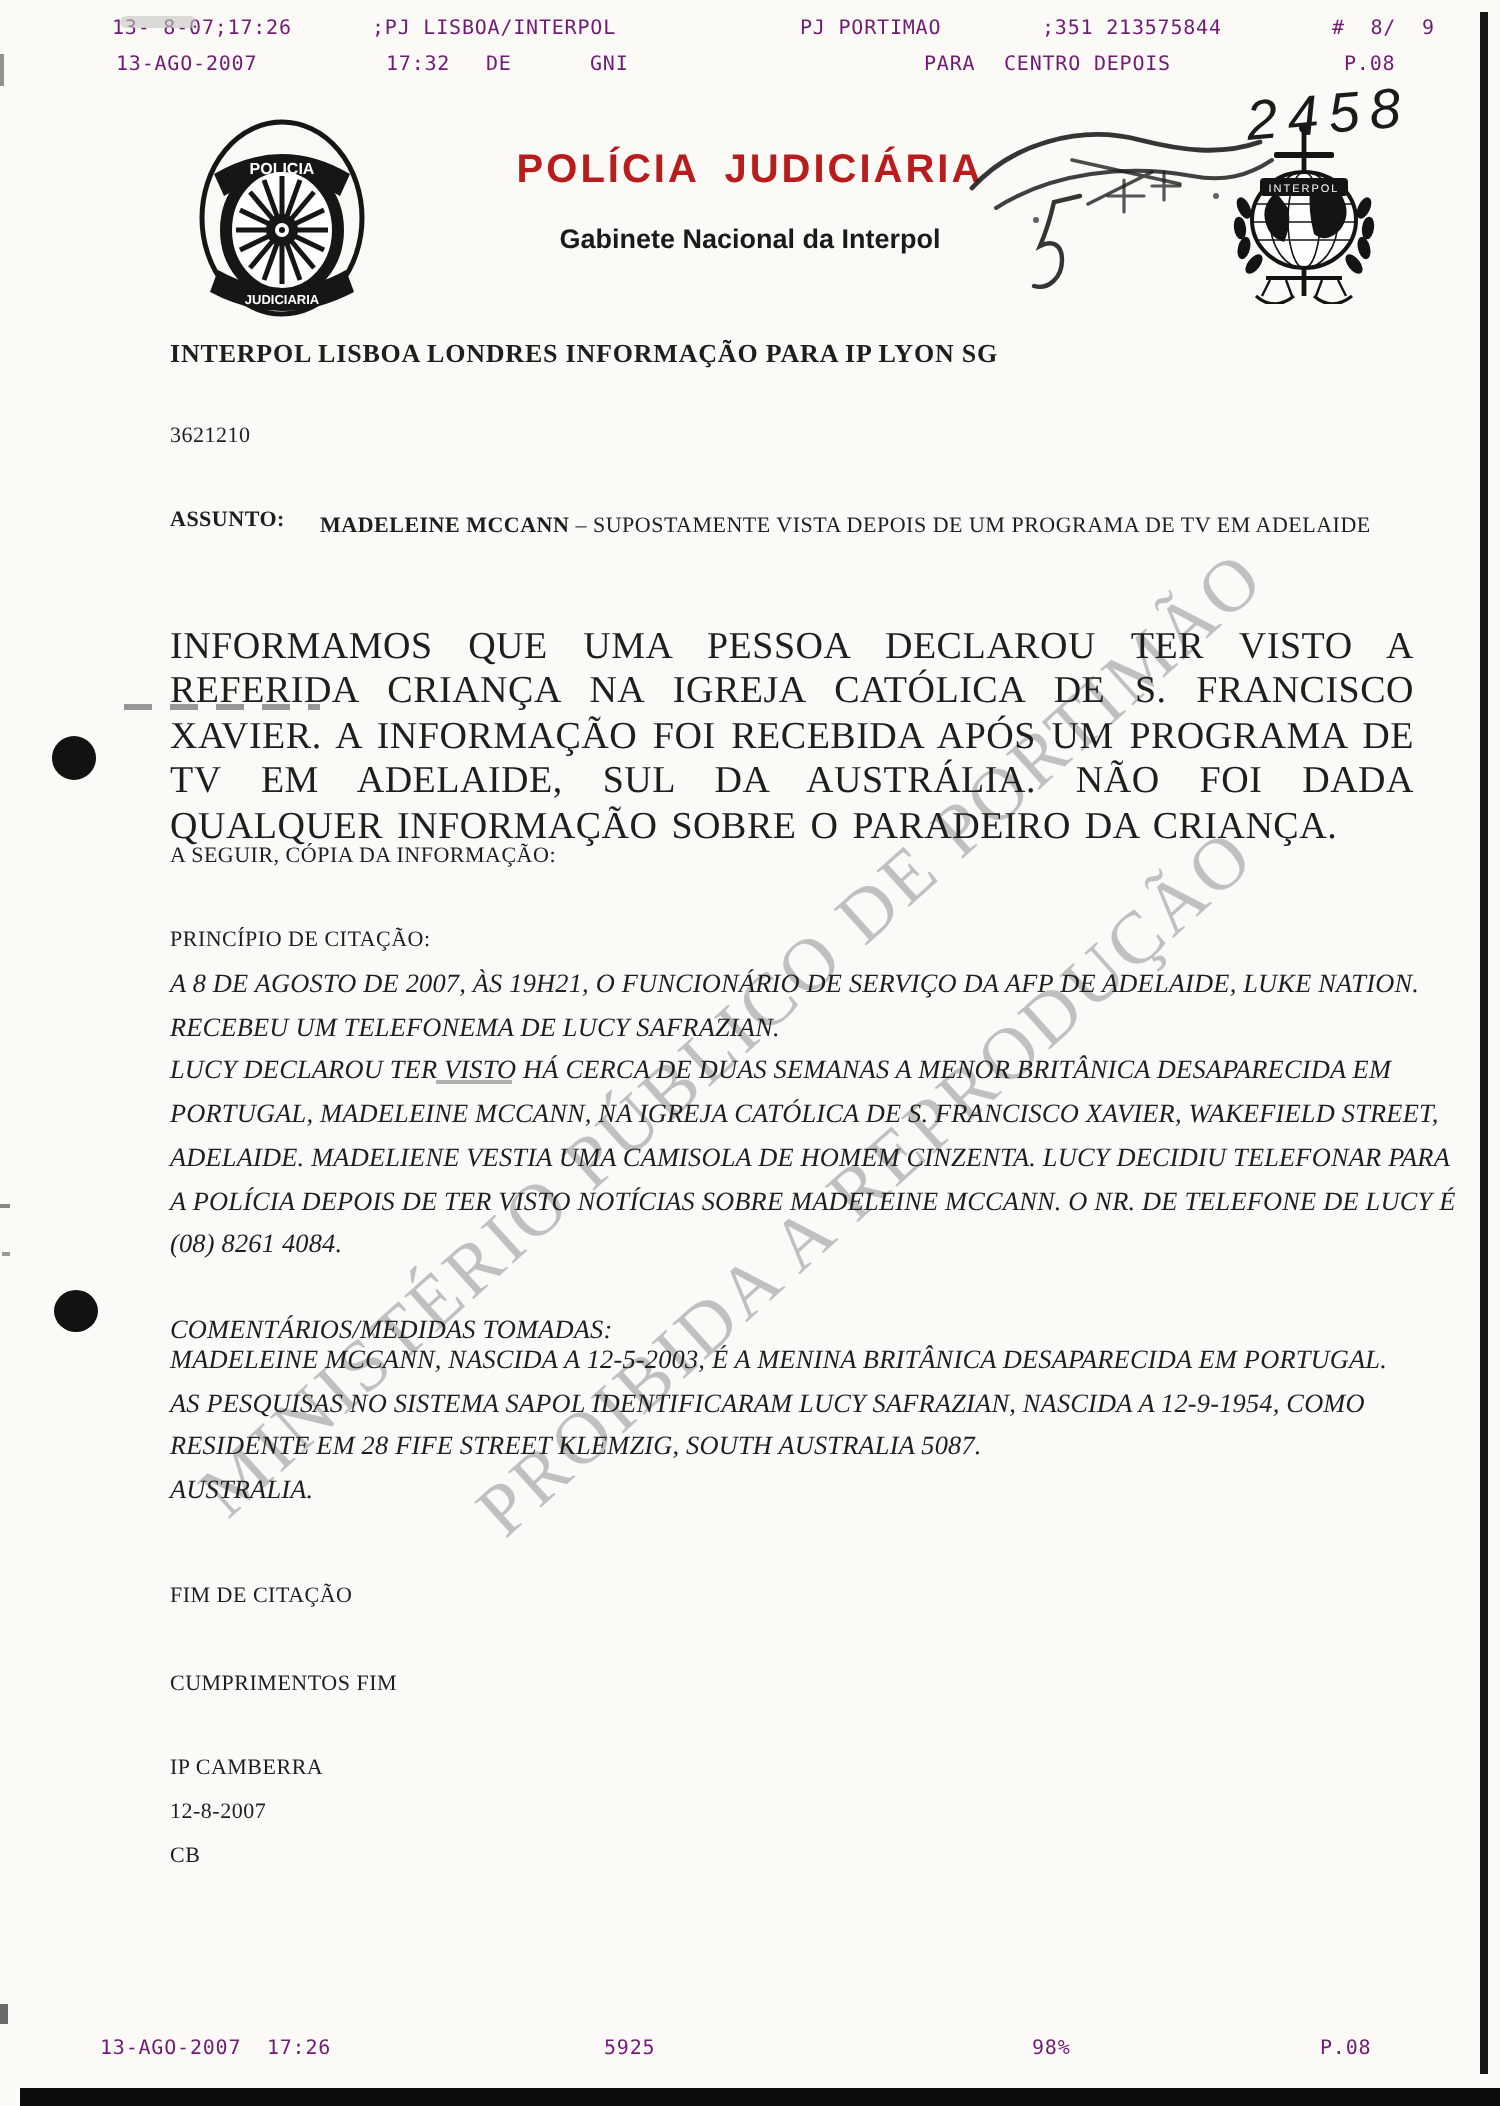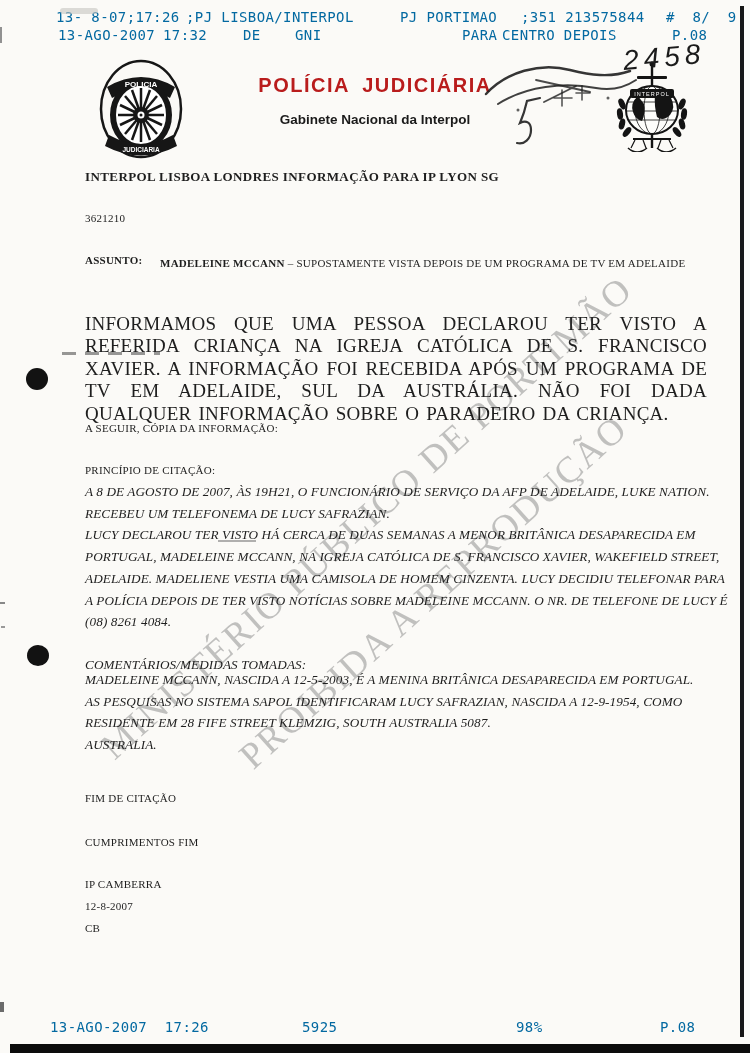--- a/index.html
+++ b/index.html
@@ -3,21 +3,21 @@
 <meta charset="utf-8">
 <style>
   html,body{margin:0;padding:0;background:#e8e6e2;}
   .page{
     position:relative;width:750px;height:1053px;margin:0 auto;
     background:#fbfaf7;overflow:hidden;
     font-family:"Liberation Serif",serif;color:#1e1e1e;
   }
   
   .fax{position:absolute;font-family:"DejaVu Sans Mono",monospace;
-       font-size:14px;color:#0369a1;white-space:pre;letter-spacing:.4px;}
+       font-size:10px;color:#701a75;white-space:pre;letter-spacing:.4px;}
   
   .title{position:absolute;left:255px;top:74px;width:240px;text-align:center;
          font-family:"Liberation Sans",sans-serif;font-weight:bold;
          font-size:20px;letter-spacing:1.5px;word-spacing:6px;color:#b91c1c;}
   .subtitle{position:absolute;left:255px;top:112px;width:240px;text-align:center;
          font-family:"Liberation Sans",sans-serif;font-weight:bold;
          font-size:13.5px;color:#1a1a1a;}
   .emblem{position:absolute;}
   
   .hand{position:absolute;}
@@ -48,21 +48,21 @@
 
 <div class="page">
 
   <div>
     <span class="fax" style="left:56px;top:9px">13- 8-07;17:26</span>
     <span class="fax" style="left:186px;top:9px">;PJ LISBOA/INTERPOL</span>
     <span class="fax" style="left:400px;top:9px">PJ PORTIMAO</span>
     <span class="fax" style="left:521px;top:9px">;351 213575844</span>
     <span class="fax" style="left:666px;top:9px">#  8/  9</span>
     <span class="fax" style="left:58px;top:27px">13-AGO-2007</span>
-    <span class="fax" style="left:163px;top:27px">17:32</span>
+    <span class="fax" style="left:193px;top:27px">17:32</span>
     <span class="fax" style="left:243px;top:27px">DE</span>
     <span class="fax" style="left:295px;top:27px">GNI</span>
     <span class="fax" style="left:462px;top:27px">PARA</span>
     <span class="fax" style="left:502px;top:27px">CENTRO DEPOIS</span>
     <span class="fax" style="left:672px;top:27px">P.08</span>
   </div>
 
   <svg class="emblem" style="left:93px;top:57px" width="96" height="104" viewBox="0 0 96 104">
     <ellipse cx="48" cy="52" rx="40" ry="48" fill="#faf9f6" stroke="#161616" stroke-width="2.5"></ellipse>
     <path d="M14,30 Q48,10 82,30 L77,41 Q48,24 19,41 Z" fill="#161616"></path>

